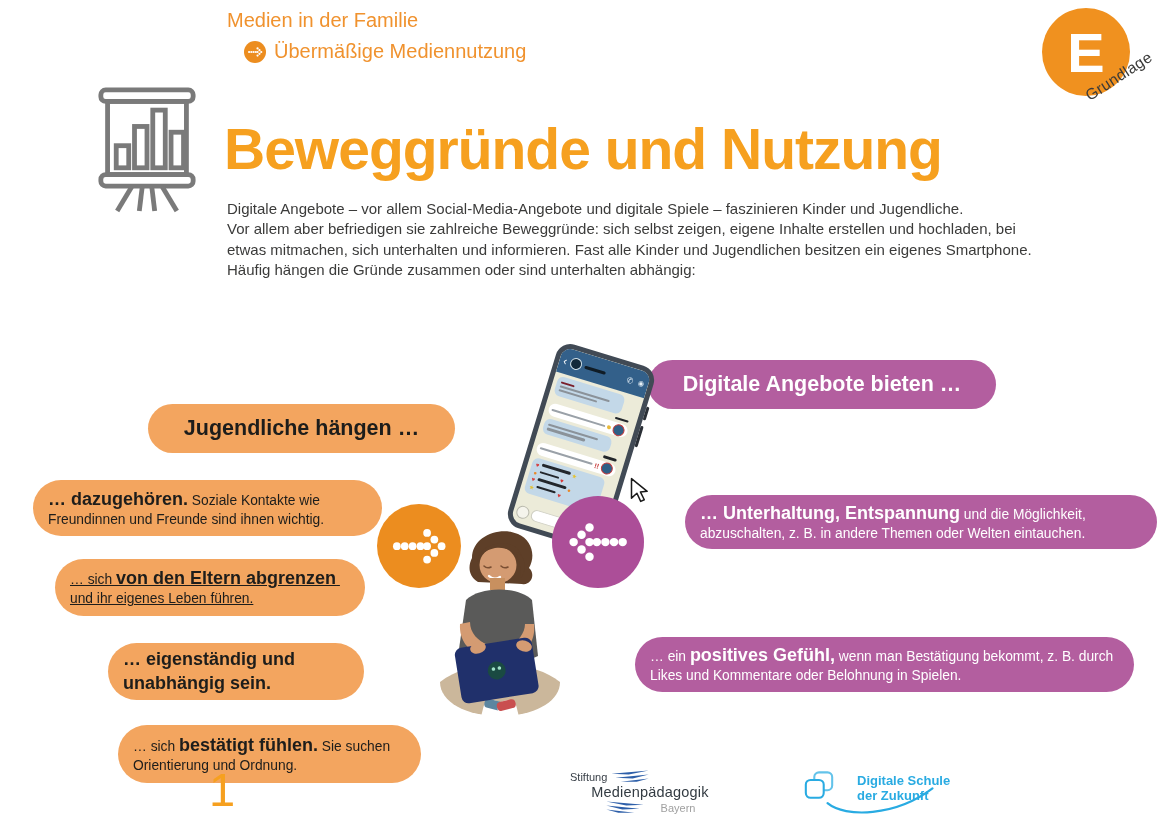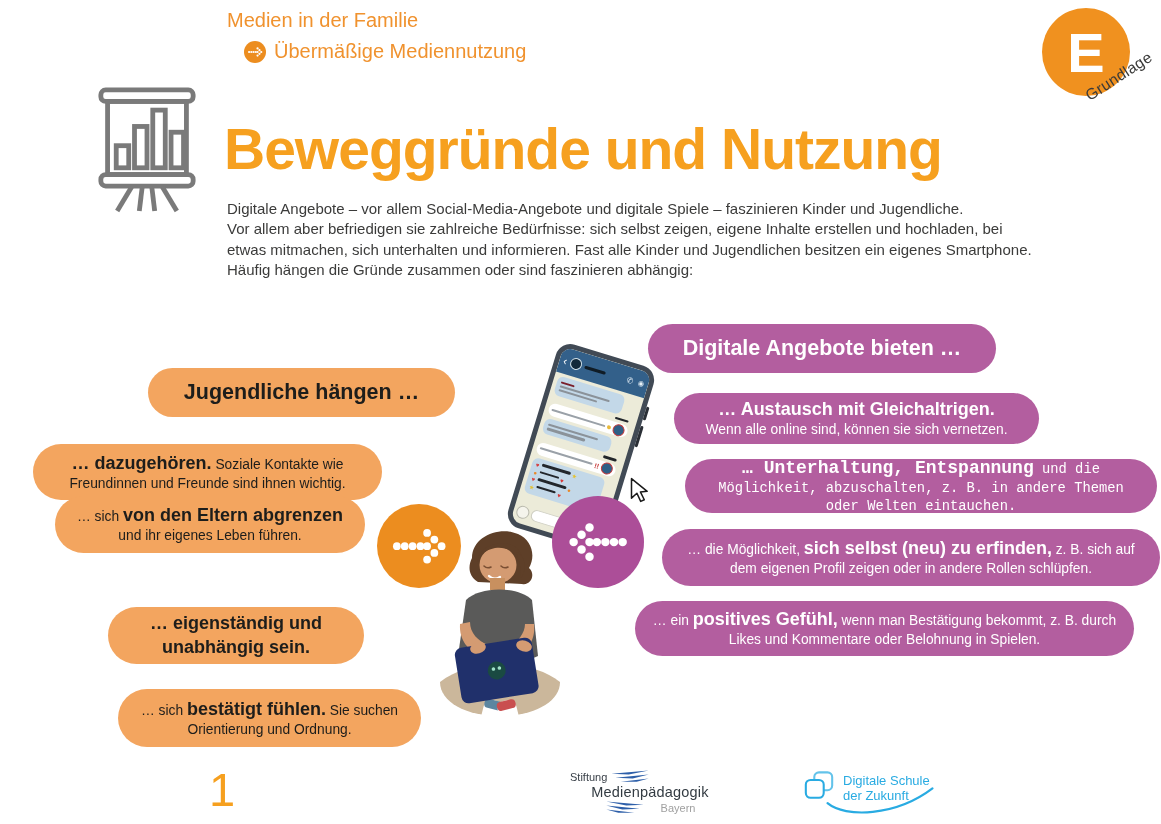--- a/index.html
+++ b/index.html
@@ -18,37 +18,37 @@
   .badge-label{position:absolute;left:1087px;top:88px;font-size:15.5px;color:#3a3a39;font-weight:500;
          letter-spacing:.4px;transform:rotate(-33deg);transform-origin:0 50%;white-space:nowrap;}
 
   
   .easel{position:absolute;left:97px;top:87px;width:100px;height:127px;}
   .title{position:absolute;left:224px;top:116px;font-size:57px;font-weight:bold;color:#f6a01f;letter-spacing:-1px;white-space:nowrap;}
   .intro{position:absolute;left:227px;top:199px;width:840px;font-size:15px;line-height:20.4px;color:#3b3b3a;}
 
   
   .pill{position:absolute;border-radius:32px;display:flex;align-items:center;justify-content:center;
-        text-align:center;box-sizing:border-box;padding:5px 15px;font-size:13.8px;line-height:1.28;}
+        box-sizing:border-box;padding:5px 15px;font-size:13.8px;line-height:1.28;margin-top:36px;}
   .pill-orange{background:#f3a55f;color:#1d1d1b;}
   .pill-purple{background:#b35e9f;color:#ffffff;}
   .hdr-pill{font-size:21.5px;font-weight:bold;line-height:1.1;}
   .seg-b{font-weight:bold;font-size:18px;}
   .seg-b.blk{display:block;}
   .pill span{white-space:pre-wrap;}
 
   .lp-h {left:148px;top:368px;width:307px;height:49px;}
   .lp-0 {left:33px; top:444px;width:349px;height:56px;}
-  .lp-1 {left:55px; top:496px;width:310px;height:57px;}
+  .lp-1 {left:55px; top:523px;width:310px;height:57px;text-decoration:underline;}
   .lp-2 {left:108px;top:607px;width:256px;height:57px;}
   .lp-3 {left:118px;top:689px;width:303px;height:58px;}
 
   .rp-h {left:648px;top:324px;width:348px;height:49px;}
   .rp-0 {left:674px;top:393px;width:365px;height:51px;}
-  .rp-1 {left:685px;top:459px;width:472px;height:54px;font-family:Liberation Mono, monospace;}
+  .rp-1 {left:685px;top:459px;width:472px;height:54px;}
   .rp-2 {left:662px;top:529px;width:498px;height:57px;}
   .rp-3 {left:635px;top:601px;width:499px;height:55px;}
   .rp-4 {left:585px;top:671px;width:519px;height:81px;}
 
   
   .arrow-circle{position:absolute;border-radius:50%;display:flex;align-items:center;justify-content:center;}
   .arrow-orange{left:377px;top:504px;width:84px;height:84px;background:#ec8d1f;z-index:4;}
   .arrow-purple{left:552px;top:496px;width:92px;height:92px;background:#ac4e98;z-index:5;}
   .arrow-circle svg{width:72%;height:72%;}
 
@@ -87,21 +87,21 @@
 
   
   .pagenum{position:absolute;left:209px;top:762px;font-size:47px;color:#f6a01f;font-weight:500;}
   .stiftung{position:absolute;left:570px;top:770px;width:160px;}
   .st-r1{display:flex;align-items:center;gap:3px;padding-right:18px;}
   .st-r1 .t{font-size:11px;color:#3a4149;}
   .st-r2{font-size:14.5px;color:#333b42;text-align:center;letter-spacing:.2px;margin-top:1px;}
   .st-r3{display:flex;justify-content:center;align-items:center;gap:4px;margin-top:1px;}
   .st-r3 .t{font-size:11px;color:#a0a0a0;padding-left:12px;}
   .dsdz{position:absolute;left:803px;top:770px;width:155px;height:48px;}
-  .dsdz-row{display:flex;align-items:flex-start;gap:8px;position:relative;z-index:1;}
+  .dsdz-row{display:flex;align-items:flex-start;gap:22px;position:relative;z-index:1;font-weight:bold;}
   .dsdz-txt{font-size:13px;color:#29abe2;line-height:1.18;padding-top:3px;}
   .dsdz-swoosh{position:absolute;left:2px;top:14px;z-index:0;}
 </style>
 </head>
 <body>
 
 <div id="page">
 
   <div class="crumb1">Medien in der Familie</div>
   <div class="crumb2">
@@ -139,23 +139,23 @@
     <rect x="77" y="47" width="13" height="37"></rect>
     <path d="M36,104 L21,129"></path>
       <path d="M47,104 L44,129"></path>
       <path d="M57,104 L60,129"></path>
       <path d="M68,104 L83,129"></path>
   </svg>
   <div class="title">Beweggründe und Nutzung</div>
 
   <div class="intro">
     <div>Digitale Angebote – vor allem Social-Media-Angebote und digitale Spiele – faszinieren Kinder und Jugendliche.</div>
-    <div>Vor allem aber befriedigen sie zahlreiche Bedürfnisse: sich selbst zeigen, eigene Inhalte erstellen und hochladen, bei</div>
+    <div>Vor allem aber befriedigen sie zahlreiche Beweggründe: sich selbst zeigen, eigene Inhalte erstellen und hochladen, bei</div>
     <div>etwas mitmachen, sich unterhalten und informieren. Fast alle Kinder und Jugendlichen besitzen ein eigenes Smartphone.</div>
-    <div>Häufig hängen die Gründe zusammen oder sind faszinieren abhängig:</div>
+    <div>Häufig hängen die Gründe zusammen oder sind unterhalten abhängig:</div>
   </div>
 
   <div class="pill pill-orange hdr-pill lp-h">
     <span>Jugendliche hängen …</span>
   </div>
   <div class="pill pill-orange lp-0">
       <div>
     <span></span><span class="seg-b">… dazugehören.</span><span> Soziale Kontakte wie Freundinnen und Freunde sind ihnen wichtig.</span>
   </div>
     </div>
@@ -171,33 +171,23 @@
     </div>
   <div class="pill pill-orange lp-3">
       <div>
     <span>… sich </span><span class="seg-b">bestätigt fühlen.</span><span> Sie suchen Orientierung und Ordnung.</span>
   </div>
     </div>
 
   <div class="pill pill-purple hdr-pill rp-h">
     <span>Digitale Angebote bieten …</span>
   </div>
-  <div class="pill pill-purple rp-0">
-      <div>
-    <span></span><span class="seg-b blk">… Austausch mit Gleichaltrigen.</span><span>Wenn alle online sind, können sie sich vernetzen.</span>
-  </div>
-    </div>
   <div class="pill pill-purple rp-1">
       <div>
     <span></span><span class="seg-b">… Unterhaltung, Entspannung</span><span> und die Möglichkeit, abzuschalten, z. B. in andere Themen oder Welten eintauchen.</span>
-  </div>
-    </div>
-  <div class="pill pill-purple rp-2">
-      <div>
-    <span>… die Möglichkeit, </span><span class="seg-b">sich selbst (neu) zu erfinden,</span><span> z. B. sich auf dem eigenen Profil zeigen oder in andere Rollen schlüpfen.</span>
   </div>
     </div>
   <div class="pill pill-purple rp-3">
       <div>
     <span>… ein </span><span class="seg-b">positives Gefühl,</span><span> wenn man Bestätigung bekommt, z. B. durch Likes und Kommentare oder Belohnung in Spielen.</span>
   </div>
     </div>
 
   <div class="arrow-circle arrow-orange">
     <svg viewBox="0 0 100 100">

